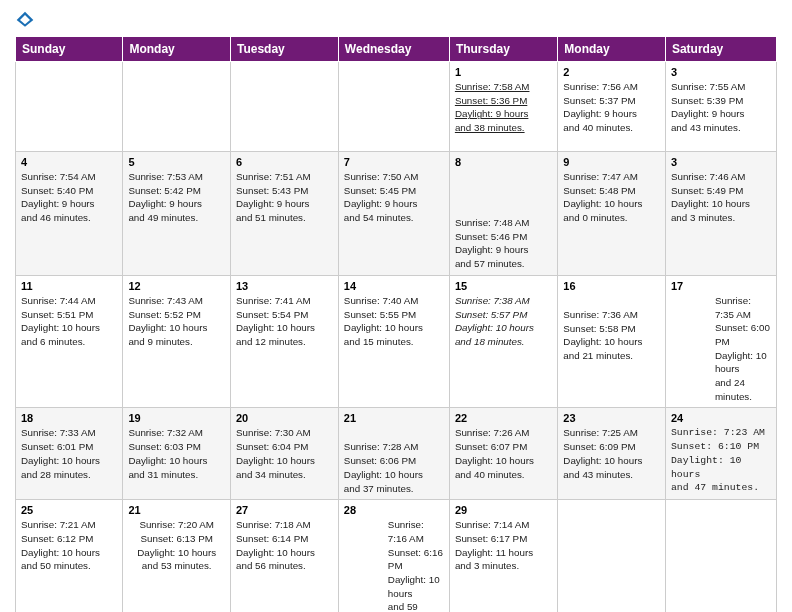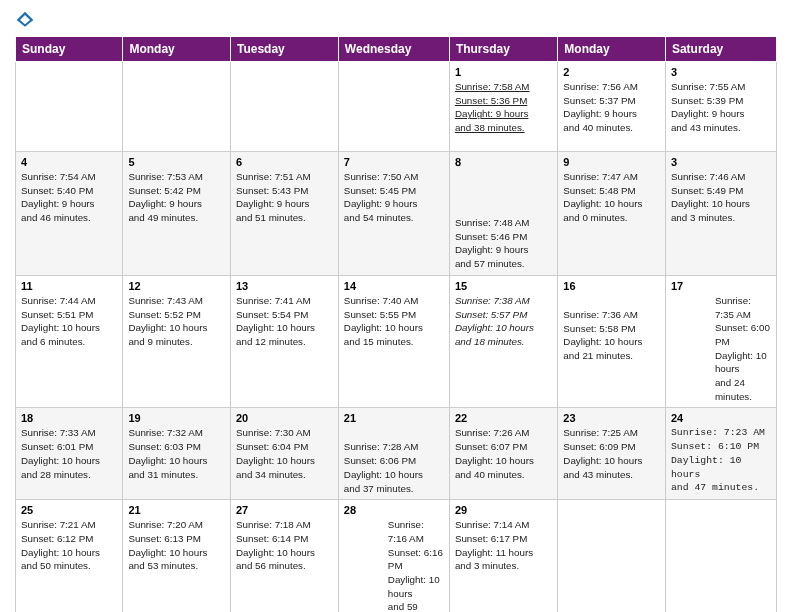--- a/index.html
+++ b/index.html
@@ -308,21 +308,21 @@
         <tr>
           <td>
             <div class="day-number">25</div>
             <div class="day-info" style="white-space: pre-line;">Sunrise: 7:21 AM
 Sunset: 6:12 PM
 Daylight: 10 hours
 and 50 minutes.</div>
           </td>
           <td>
             <div class="day-number">21</div>
-            <div class="day-info" style="white-space: pre-line;">Sunrise: 7:20 AM
+            <div class="day-info" style="white-space: pre-line; text-align: center;">Sunrise: 7:20 AM
 Sunset: 6:13 PM
 Daylight: 10 hours
 and 53 minutes.</div>
           </td>
           <td>
             <div class="day-number">27</div>
             <div class="day-info" style="white-space: pre-line;">Sunrise: 7:18 AM
 Sunset: 6:14 PM
 Daylight: 10 hours
 and 56 minutes.</div>

